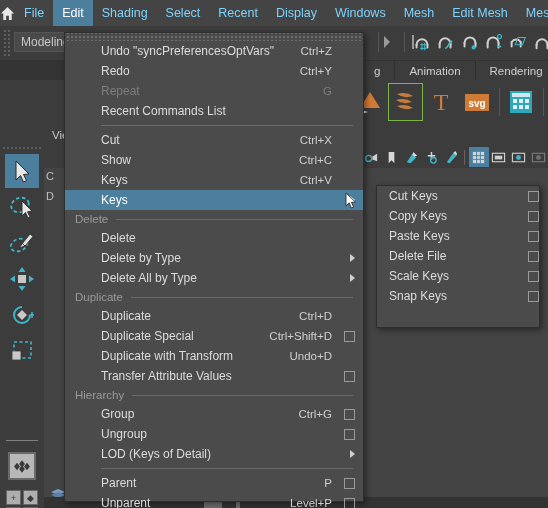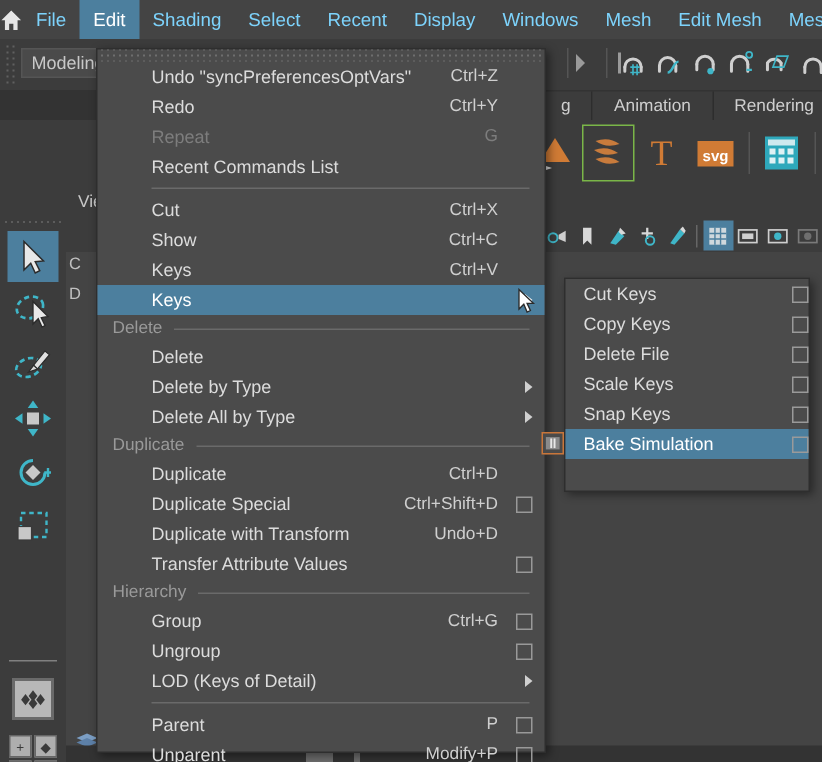--- a/index.html
+++ b/index.html
@@ -567,58 +567,51 @@
         </div>
 
       <div class="mi">
         <span class="label">Parent</span>
         <span class="accel">P</span>
         <span class="optbox"></span>
       </div>
 
       <div class="mi">
         <span class="label">Unparent</span>
-        <span class="accel">Modify+P</span>
+        <span class="accel">Level+P</span>
         <span class="optbox"></span>
       </div>
 
     </div>
   </div>
 
   <div class="submenu">
     <div class="smi">
       <span class="label">Cut Keys</span>
       <span class="optbox"></span>
     </div>
     <div class="smi">
       <span class="label">Copy Keys</span>
       <span class="optbox"></span>
     </div>
     <div class="smi">
+      <span class="label">Paste Keys</span>
+      <span class="optbox"></span>
+    </div>
+    <div class="smi">
       <span class="label">Delete File</span>
       <span class="optbox"></span>
     </div>
     <div class="smi">
       <span class="label">Scale Keys</span>
       <span class="optbox"></span>
     </div>
     <div class="smi">
       <span class="label">Snap Keys</span>
       <span class="optbox"></span>
     </div>
-    <div class="smi highlight">
-      <div class="sm-badge">
-        <svg viewBox="0 0 12 12" width="11" height="11">
-          <rect x="1" y="1.5" width="10" height="9" fill="#8a8a8a"></rect>
-          <rect x="4.2" y="2.5" width="1.4" height="7" fill="#e8e8e8"></rect>
-          <rect x="6.6" y="2.5" width="1.4" height="7" fill="#e8e8e8"></rect>
-        </svg>
-      </div>
-      <span class="label">Bake Simulation</span>
-      <span class="optbox"></span>
-    </div>
   </div>
 
   <svg class="cursor-arrow" width="13" height="18" viewBox="0 0 13 18">
     <path d="M1 1 L1 14 L4.2 10.8 L6.4 16 L8.6 15 L6.4 10.2 L10.6 10.2 Z" fill="#ffffff" stroke="#2b2b2b" stroke-width="0.9"></path>
   </svg>
 
 </div>
 
 </body></html>

